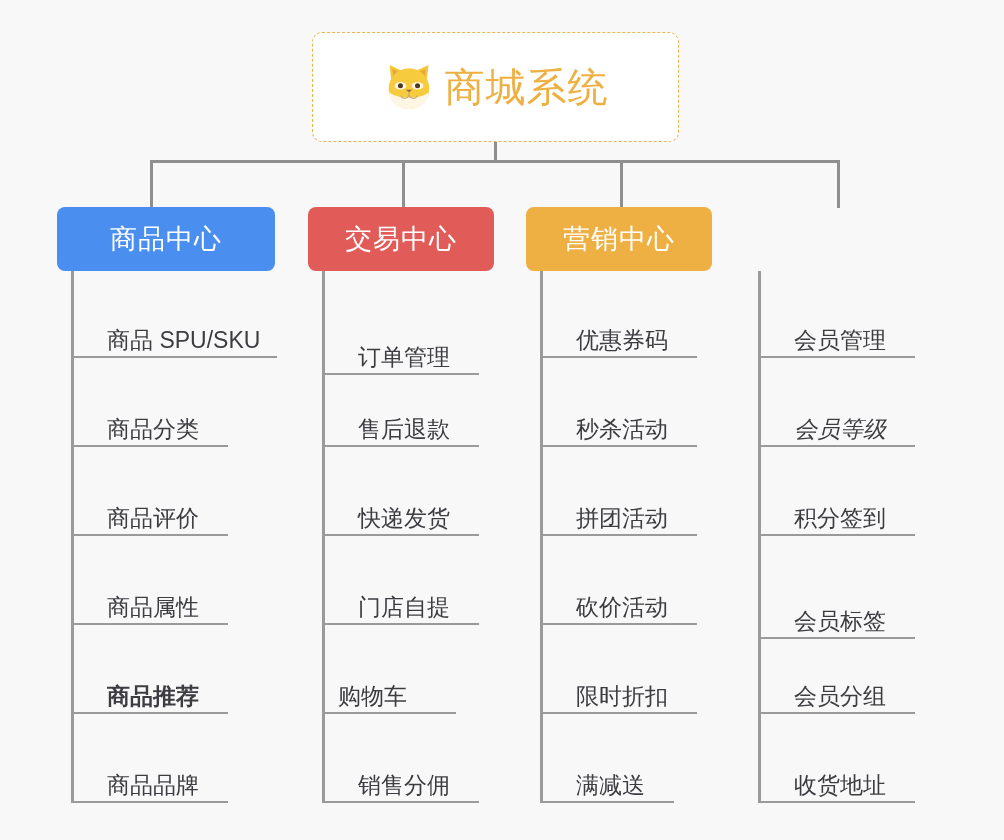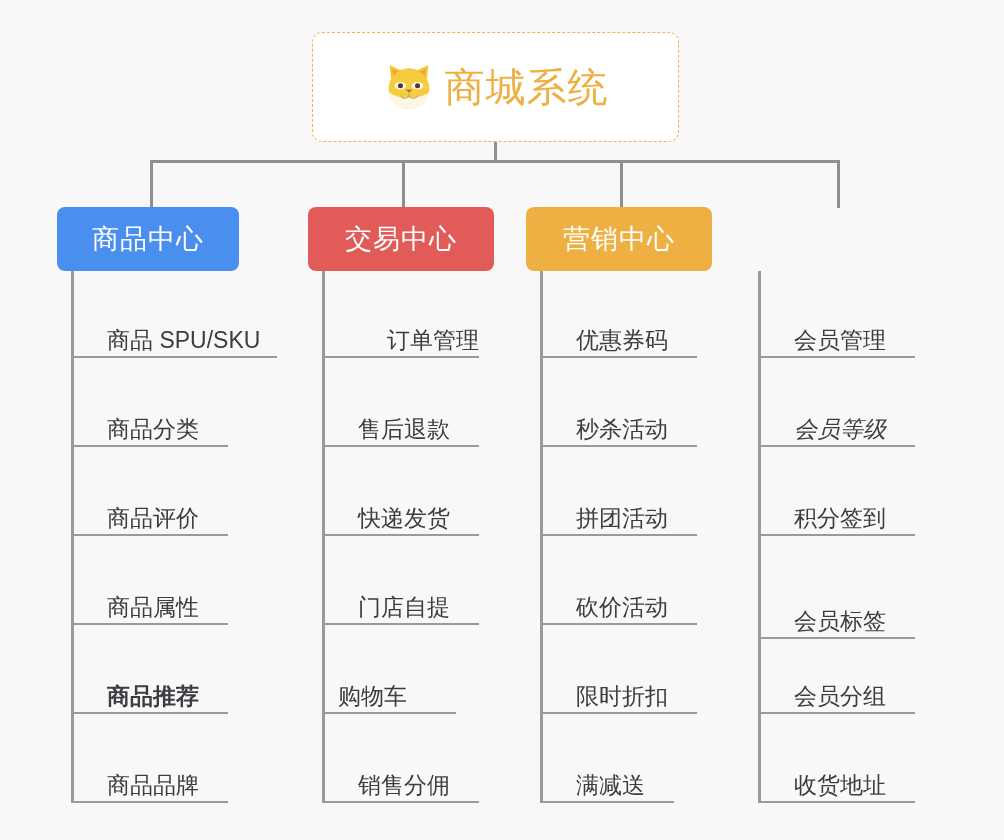--- a/index.html
+++ b/index.html
@@ -140,21 +140,21 @@
 
   <div class="conn conn-v" style="left: 494px; top: 142px; height: 21px; background: rgb(143, 143, 143);"></div>
 
   <div class="conn conn-h" style="left: 150px; top: 160px; width: 690px; background: rgb(143, 143, 143);"></div>
 
   <div class="conn conn-v" style="left: 150px; top: 160px; height: 48px; background: rgb(143, 143, 143);"></div>
   <div class="conn conn-v" style="left: 402px; top: 160px; height: 48px; background: rgb(143, 143, 143);"></div>
   <div class="conn conn-v" style="left: 620px; top: 160px; height: 48px; background: rgb(143, 143, 143);"></div>
   <div class="conn conn-v" style="left: 837px; top: 160px; height: 48px; background: rgb(143, 143, 143);"></div>
 
-  <div class="cat-box" style="left: 57px; width: 182px; background: rgb(74, 142, 240);">
+  <div class="cat-box" style="left: 57px; width: 218px; background: rgb(74, 142, 240);">
     <span>商品中心</span>
   </div>
   <div class="branch" style="left:71px;">
     <div class="trunk" style="height:531px;"></div>
     <div class="leaf" style="top:3px;   width:206px;">
       <span class="leaf-label">商品 SPU/SKU</span>
       </div>
     <div class="leaf" style="top:92px;  width:157px;">
       <span class="leaf-label">商品分类</span>
       </div>
@@ -170,21 +170,21 @@
     <div class="leaf" style="top:448px; width:157px;">
       <span class="leaf-label">商品品牌</span>
       </div>
   </div>
 
   <div class="cat-box" style="left: 308px; width: 186px; background: rgb(225, 91, 88);">
     <span>交易中心</span>
   </div>
   <div class="branch" style="left:322px;">
     <div class="trunk" style="height:531px;"></div>
-    <div class="leaf" style="top:3px;   width:157px;justify-content:flex-end;">
+    <div class="leaf" style="top:20px;   width:157px;">
       <span class="leaf-label">订单管理</span>
       </div>
     <div class="leaf" style="top:92px;  width:157px;">
       <span class="leaf-label">售后退款</span>
       </div>
     <div class="leaf" style="top:181px; width:157px;">
       <span class="leaf-label">快递发货</span>
       </div>
     <div class="leaf" style="top:270px; width:157px;">
       <span class="leaf-label">门店自提</span>

